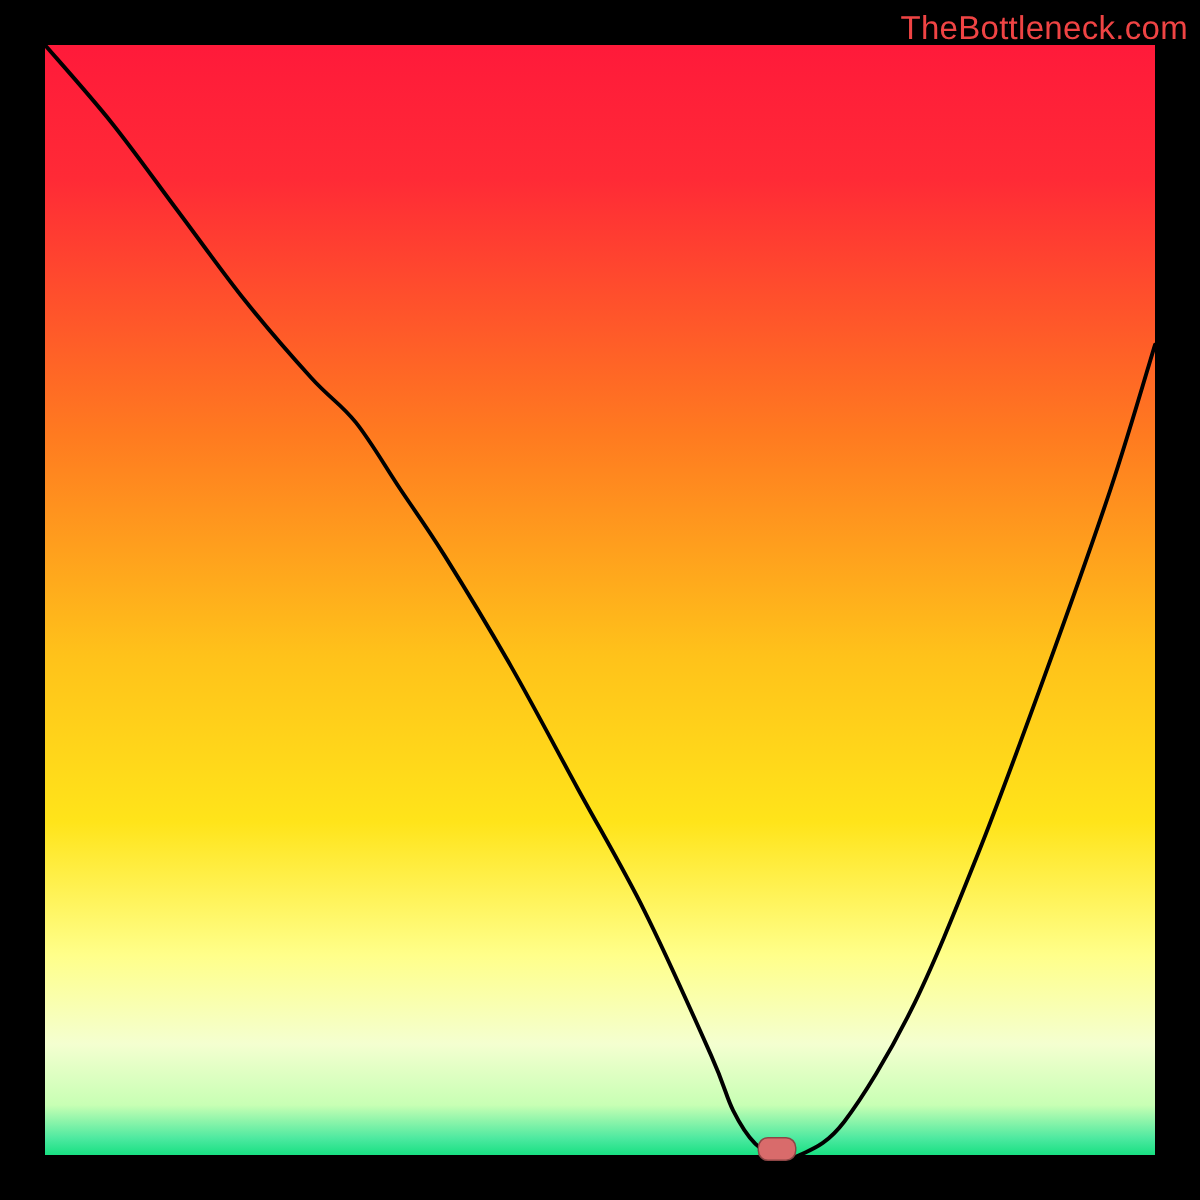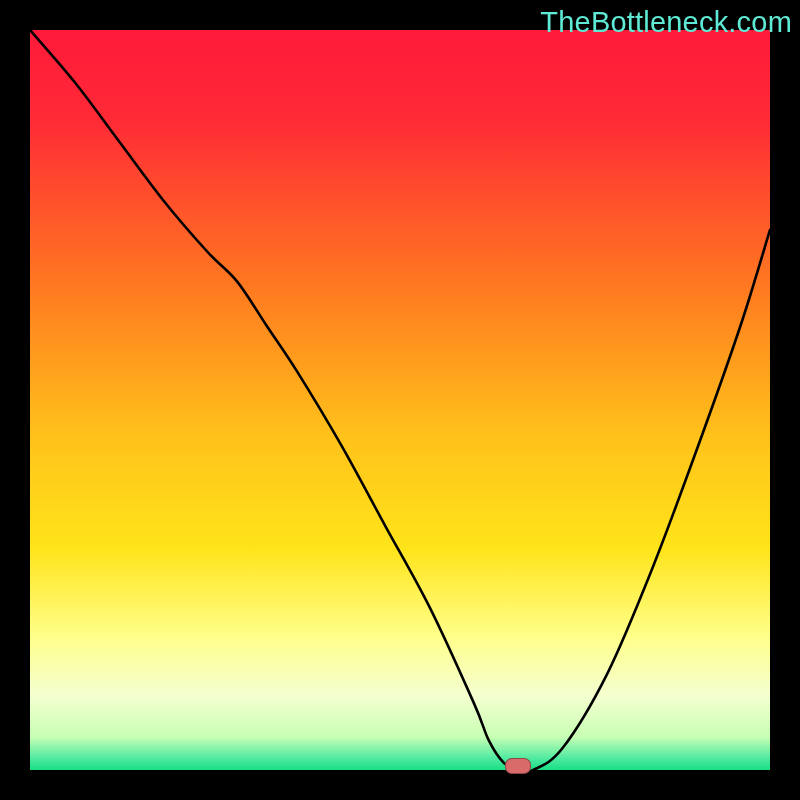--- a/index.html
+++ b/index.html
@@ -37,22 +37,22 @@
     position: absolute;
     left: 0;
     top: 0;
     width: 100%;
     height: 100%;
   }
   .watermark {
     position: absolute;
     top: 6px;
     right: 8px;
-    color: #5eead4;
-    font-size: 29px;
+    color: #ef4444;
+    font-size: 22px;
     font-weight: 500;
     letter-spacing: 0.2px;
     margin-left: 32px;
   }
   .marker {
     position: absolute;
     width: 24px;
     height: 14px;
     border-radius: 7px;
     background: #d96b6b;

